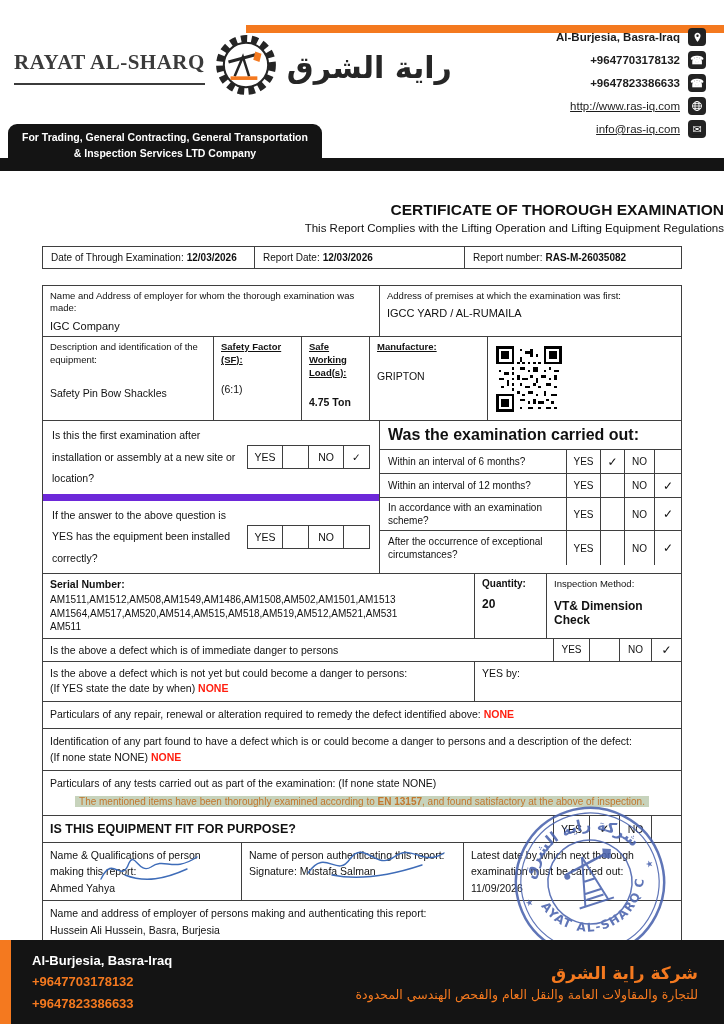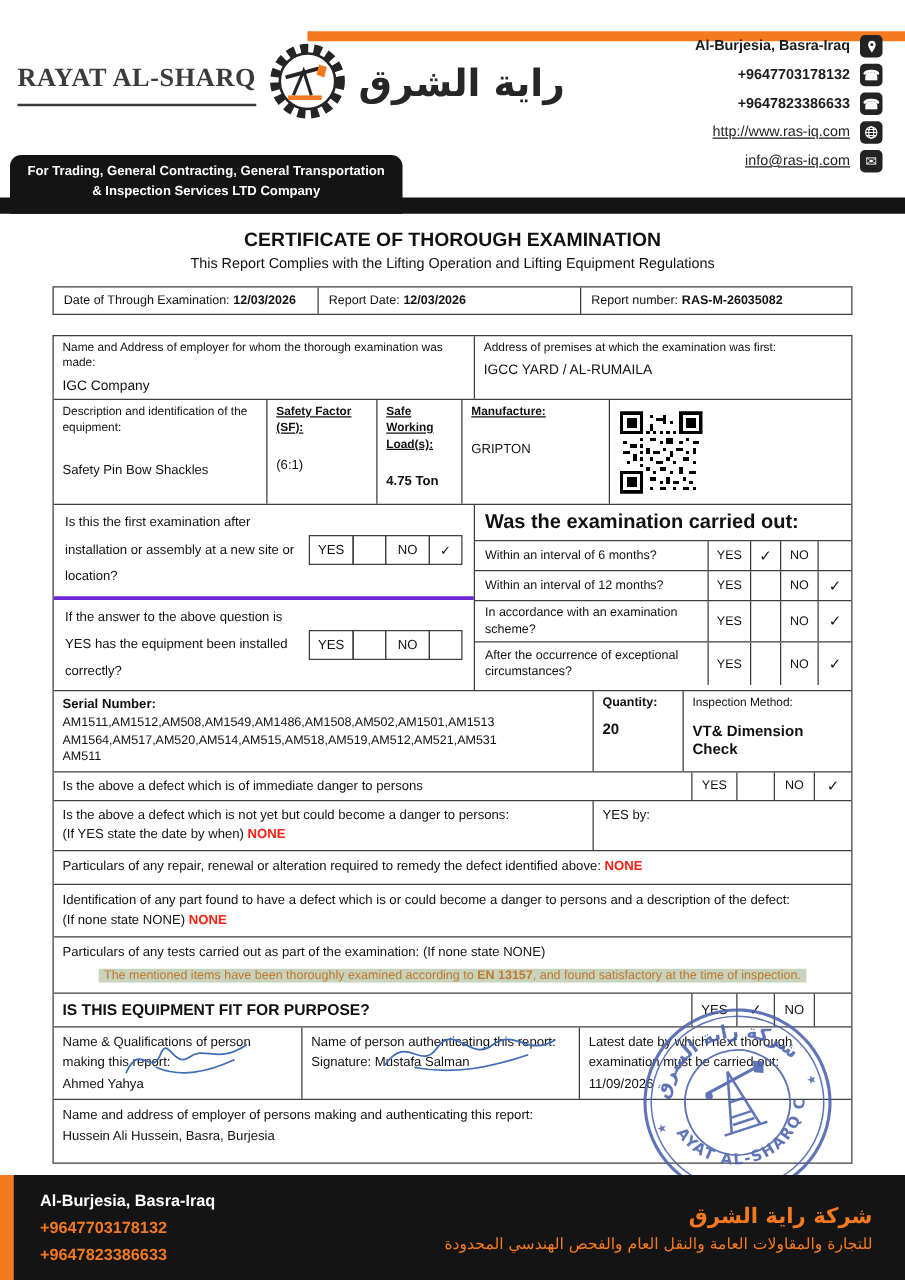--- a/index.html
+++ b/index.html
@@ -23,21 +23,21 @@
   .crow{display:flex;align-items:center;gap:8px;font-size:11.5px;color:#1c1c1c;font-weight:bold;}
   .crow.link{font-weight:normal;text-decoration:underline;}
   .cicon{width:18px;height:18px;border-radius:4px;background:#232323;color:#fff;display:flex;align-items:center;justify-content:center;font-size:11px;flex:none;}
 
   
   .band{position:relative;margin-top:4px;}
   .band-bar{position:absolute;left:0;right:0;bottom:0;height:13px;background:var(--bar-black);}
   .tagline-box{position:relative;z-index:1;display:inline-block;margin-left:8px;background:var(--bar-black);color:#fff;font-size:10.5px;font-weight:bold;text-align:center;padding:6px 14px 9px;border-radius:9px 9px 0 0;line-height:1.5;}
 
   
-  .title-block{margin-top:13px;text-align:center;}
+  .title-block{margin-top:30px;text-align:right;}
   .title{font-size:15.5px;font-weight:bold;}
   .subtitle{font-size:11.5px;margin-top:3px;}
 
   
   .meta{display:grid;grid-template-columns:211px 210px 1fr;border:1px solid #3f3f3f;margin:12px 42px 0;}
   .meta .c{padding:5px 8px;font-size:10px;}
   .meta .c+.c{border-left:1px solid #3f3f3f;}
   .meta b{margin-left:3px;}
   .tbl{margin:16px 42px 0;border:1px solid #3f3f3f;}
   .c{padding:4px 7px;}
@@ -232,21 +232,21 @@
       <div>
         <div class="qblock" style="min-height:72px">
           <div class="qtext">Is this the first examination after installation or assembly at a new site or location?</div>
           <div class="agroup">
             <div class="acell aw-lbl">YES</div>
             <div class="acell aw-box chkmark"></div>
             <div class="acell aw-lbl">NO</div>
             <div class="acell aw-box chkmark">✓</div>
           </div>
         </div>
-        <div class="qblock" style="min-height:66px;border-top:3px solid #6d28d9">
+        <div class="qblock" style="min-height:66px;border-top:7px solid #6d28d9">
           <div class="qtext">If the answer to the above question is YES has the equipment been installed correctly?</div>
           <div class="agroup">
             <div class="acell aw-lbl">YES</div>
             <div class="acell aw-box chkmark"></div>
             <div class="acell aw-lbl">NO</div>
             <div class="acell aw-box chkmark"></div>
           </div>
         </div>
       </div>
       <div class="bl">
@@ -321,21 +321,21 @@
     </div>
 
     <div class="r-line bb">
       <div>Identification of any part found to have a defect which is or could become a danger to persons and a description of the defect:</div>
       <div><span>(If none state NONE)</span> <span class="red">NONE</span></div>
     </div>
 
     <div class="r-line bb">
       <div>Particulars of any tests carried out as part of the examination: (If none state NONE)</div>
       <div class="hl-line">
-        <span class="highlight"><span>The mentioned items have been thoroughly examined according to </span><b>EN 13157</b><span>, and found satisfactory at the time of inspection.</span></span>
+        <span class="highlight"><span>The mentioned items have been thoroughly examined according to </span><b>EN 13157</b><span>, and found satisfactory at the above of inspection.</span></span>
       </div>
     </div>
 
     <div class="r-fit bb">
       <div class="fit-q">IS THIS EQUIPMENT FIT FOR PURPOSE?</div>
       <div class="excell iw-yes" style="font-size:10.5px">YES</div>
       <div class="excell iw-b1 chkmark">✓</div>
       <div class="excell iw-no" style="font-size:10.5px">NO</div>
       <div class="excell iw-b2 chkmark"></div>
     </div>

